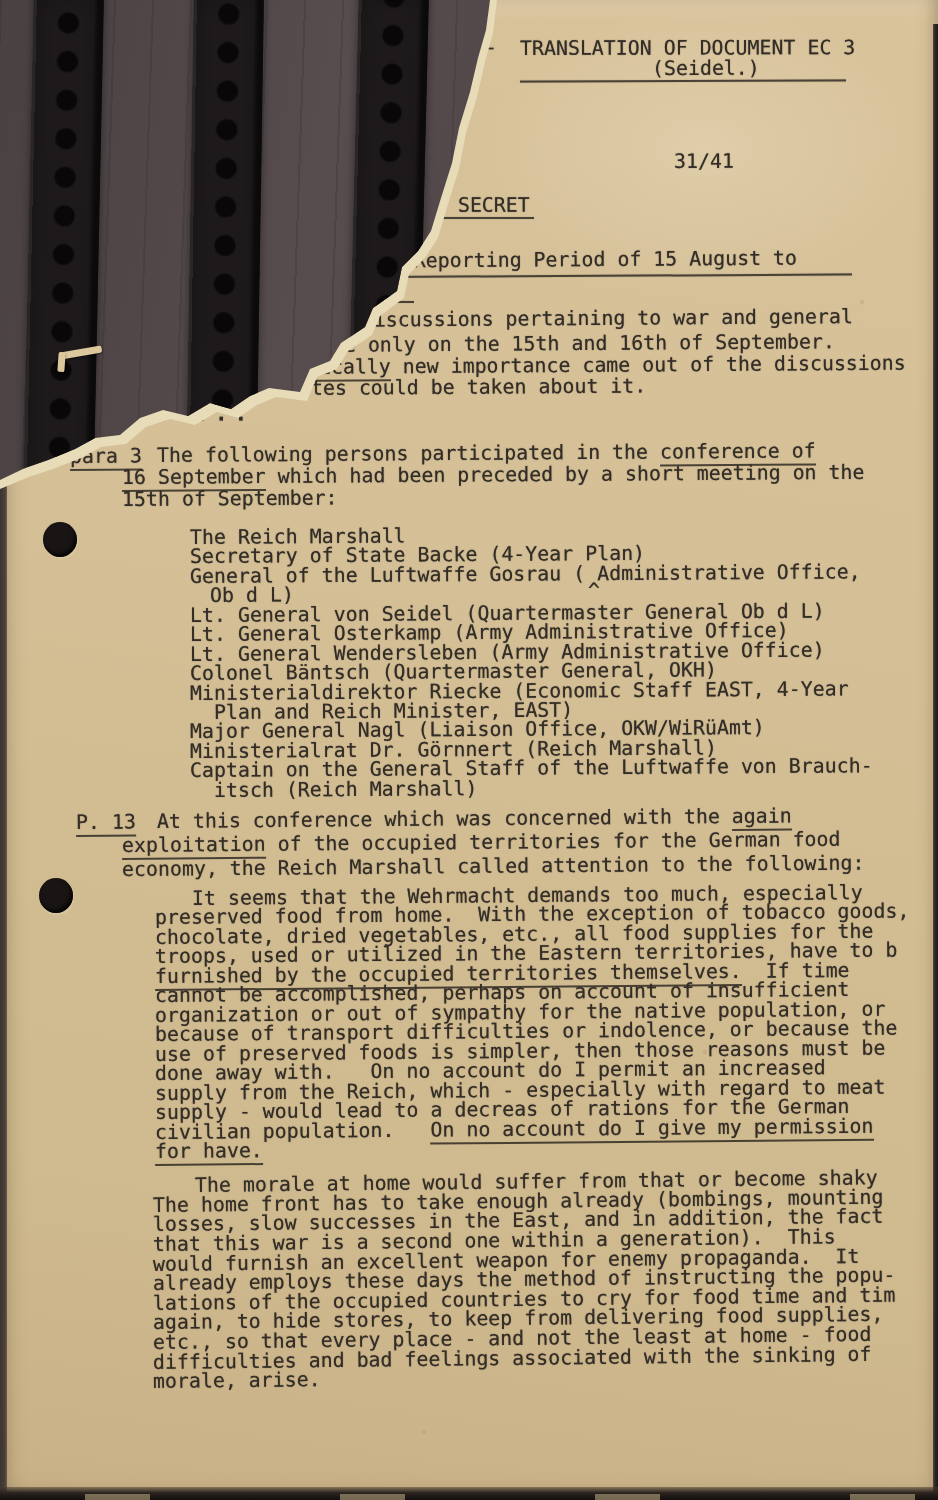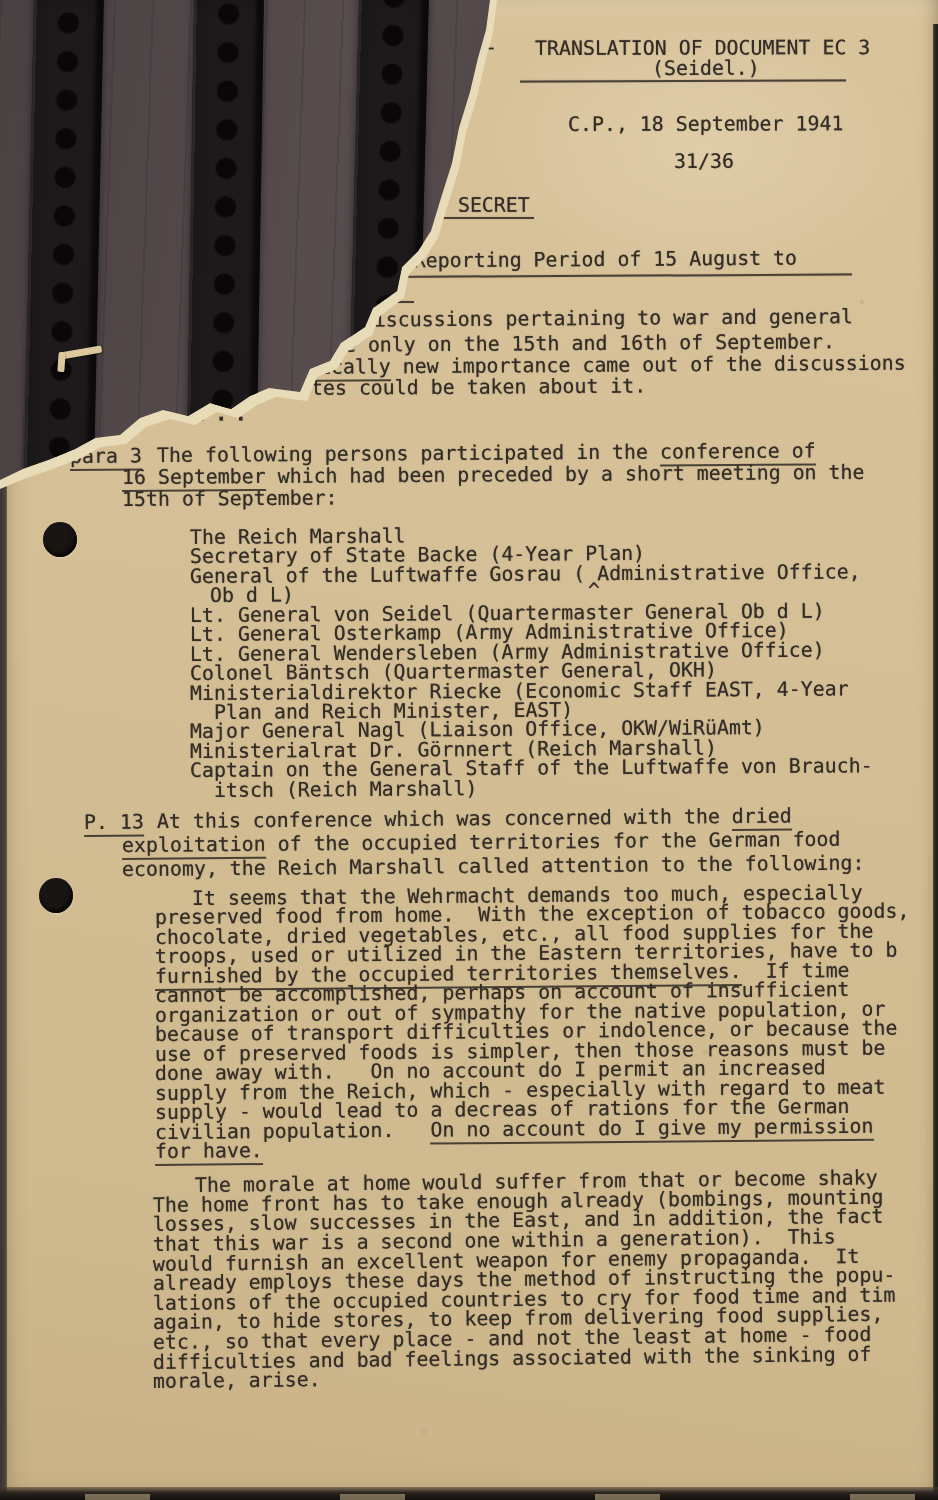--- a/index.html
+++ b/index.html
@@ -73,25 +73,24 @@
 </style>
 </head>
 <body>
 
 <div class="page">
 
   <div class="edge-left"></div>
   <div class="edge-right"></div>
 
   <div class="tline t0" style="left:485px;top:38px;">-</div>
-  <div class="tline t0" style="left:535px;top:39px;">TRANSLATION OF DOCUMENT EC 3</div>
+  <div class="tline t0" style="left:520px;top:39px;">TRANSLATION OF DOCUMENT EC 3</div>
   <div class="tline t0" style="left:652px;top:59px;">(Seidel.)</div>
   <div class="rule" style="left:520px;top:80px;width:326px;transform:rotate(-0.15deg);"></div>
-  <div class="tline t0" style="left:568px;top:115px;">C.P., 18 September 1941</div>
-  <div class="tline t0" style="left:674px;top:152px;">31/36</div>
+  <div class="tline t0" style="left:674px;top:152px;">31/41</div>
   <div class="tline t0" style="left:438px;top:147px;">-</div>
   <div class="tline t0" style="left:410px;top:196px;">TOP SECRET</div>
   <div class="rule" style="left:408px;top:217px;width:126px;"></div>
 
   <div class="tline t1" style="left:318px;top:252px;">for the Reporting Period of 15 August to</div>
   <div class="rule" style="left:302px;top:275px;width:550px;transform:rotate(-0.3deg);"></div>
   <div class="tline t1" style="left:345px;top:279px;">1941.</div>
   <div class="rule" style="left:306px;top:301px;width:108px;"></div>
 
   <div class="tline t1" style="left:302px;top:311px;">riod discussions pertaining to war and general</div>
@@ -115,22 +114,22 @@
   <div class="tline t1" style="left:190px;top:625px;">Lt. General Osterkamp (Army Administrative Office)</div>
   <div class="tline t1" style="left:190px;top:645px;">Lt. General Wendersleben (Army Administrative Office)</div>
   <div class="tline t1" style="left:190px;top:664px;">Colonel Bäntsch (Quartermaster General, OKH)</div>
   <div class="tline t1" style="left:190px;top:684px;">Ministerialdirektor Riecke (Economic Staff EAST, 4-Year</div>
   <div class="tline t1" style="left:214px;top:703px;">Plan and Reich Minister, EAST)</div>
   <div class="tline t1" style="left:190px;top:722px;">Major General Nagl (Liaison Office, OKW/WiRüAmt)</div>
   <div class="tline t1" style="left:190px;top:742px;">Ministerialrat Dr. Görnnert (Reich Marshall)</div>
   <div class="tline t1" style="left:190px;top:761px;">Captain on the General Staff of the Luftwaffe von Brauch-</div>
   <div class="tline t1" style="left:214px;top:781px;">itsch (Reich Marshall)</div>
 
-  <div class="tline t2" style="left:84px;top:813px;"><span class="ul">P. 13</span></div>
-  <div class="tline t2" style="left:157px;top:812px;"><span>At this conference which was concerned with the </span><span class="ul">dried</span></div>
+  <div class="tline t2" style="left:76px;top:813px;"><span class="ul">P. 13</span></div>
+  <div class="tline t2" style="left:157px;top:812px;"><span>At this conference which was concerned with the </span><span class="ul">again</span></div>
   <div class="tline t2" style="left:122px;top:836px;"><span class="ul">exploitation</span><span> of the occupied territories for the German food</span></div>
   <div class="tline t2" style="left:122px;top:860px;">economy, the Reich Marshall called attention to the following:</div>
 
   <div class="tline t2" style="left:192px;top:889px;">It seems that the Wehrmacht demands too much, especially</div>
   <div class="tline t2" style="left:155px;top:908px;">preserved food from home.  With the exception of tobacco goods,</div>
   <div class="tline t2" style="left:155px;top:928px;">chocolate, dried vegetables, etc., all food supplies for the</div>
   <div class="tline t2" style="left:155px;top:947px;">troops, used or utilized in the Eastern territories, have to b</div>
   <div class="tline t2" style="left:155px;top:967px;"><span class="ul">furnished by the occupied territories themselves.</span><span>  If time</span></div>
   <div class="tline t2" style="left:155px;top:986px;">cannot be accomplished, perhaps on account of insufficient</div>
   <div class="tline t2" style="left:155px;top:1006px;">organization or out of sympathy for the native population, or</div>

